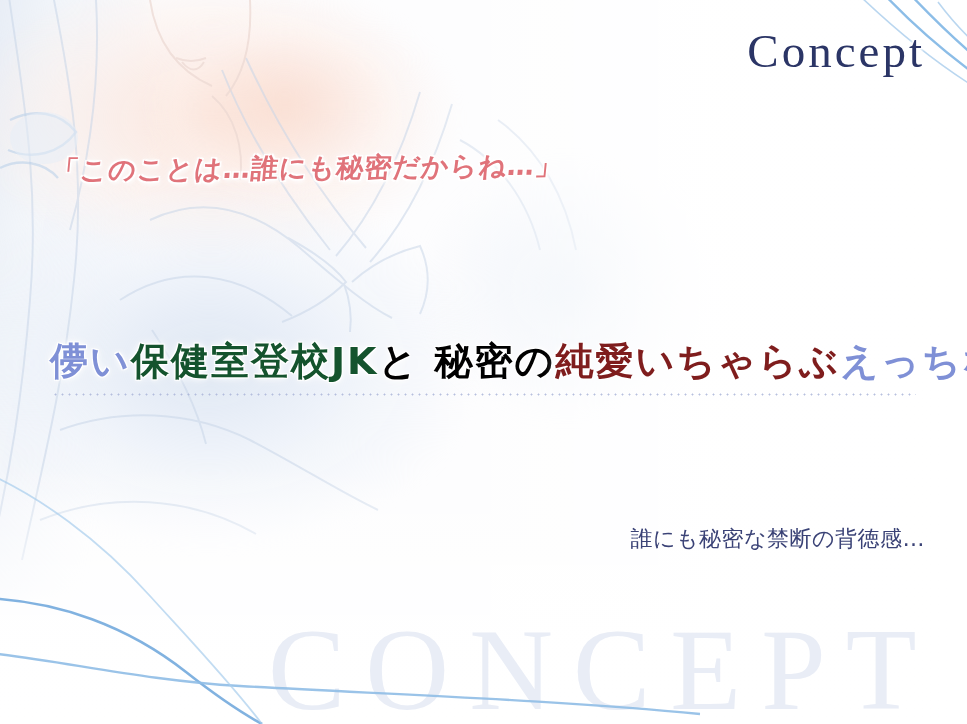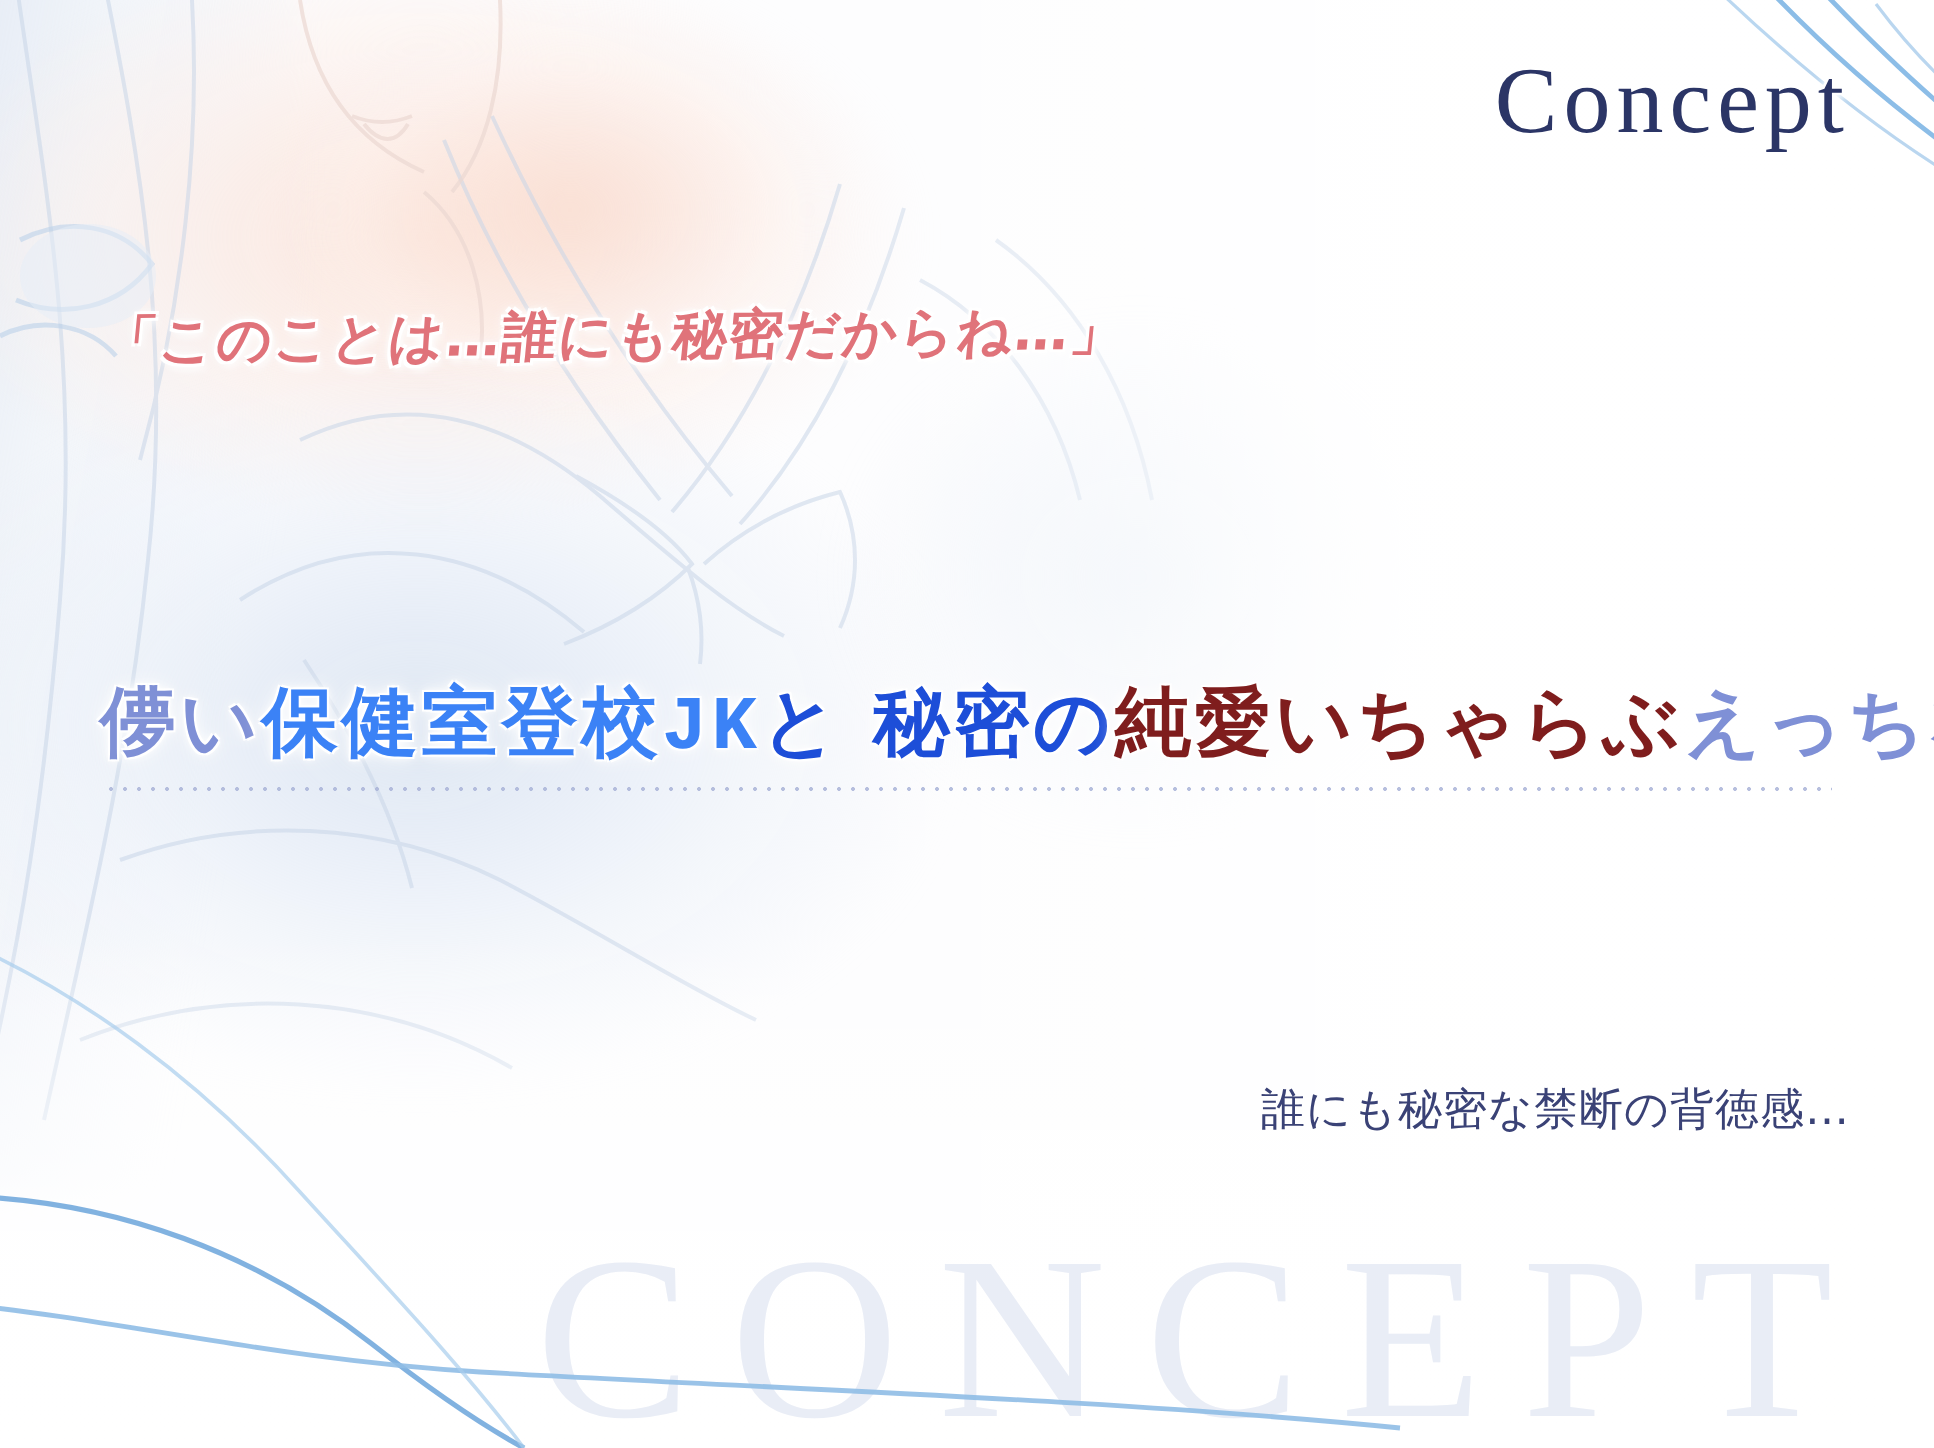--- a/index.html
+++ b/index.html
@@ -135,21 +135,21 @@
     position:absolute; left:52px; top:393px;
     width:864px; height:3px;
     background-image:radial-gradient(circle, #aab4d8 0.9px, rgba(255,255,255,0) 1.1px);
     background-size:7px 3px;
     background-repeat:repeat-x;
     opacity:.85;
   }
 
   
   .features{
-    position:absolute; right:42px; top:545px;
+    position:absolute; right:42px; top:528px;
     text-align:left;
     font-family:"DejaVu Sans","Liberation Sans",sans-serif;
     color:#3a4276;
   }
   .feature-line{
     font-size:22px;
     letter-spacing:.5px;
     line-height:1;
     margin-bottom:18px;
     white-space:nowrap;
@@ -241,21 +241,21 @@
         <path d="M938,2 C956,26 976,46 996,60"></path>
       </g>
     </svg>
   </div>
 
   <div class="concept-title">Concept</div>
 
   <div class="quote-line">「このことは…誰にも秘密だからね…」</div>
 
   <div class="headline">
-    <span class="h-blue" style="color: rgb(127, 144, 214); margin-top: 31px;">儚い</span><span class="h-red" style="color: #3b82f6; font-family: Liberation Mono, monospace;">保健室登校JK</span><span class="h-blue" style="color: #1d4ed8;">と 秘密の</span><span class="h-red" style="color: #7f1d1d;">純愛いちゃらぶ</span><span class="h-blue" style="color: rgb(127, 144, 214);">えっちな日々</span>
+    <span class="h-blue" style="color: rgb(127, 144, 214); margin-top: 31px;">儚い</span><span class="h-red" style="color: #14532d;">保健室登校JK</span><span class="h-blue" style="color: #000000;">と 秘密の</span><span class="h-red" style="color: #7f1d1d;">純愛いちゃらぶ</span><span class="h-blue" style="color: rgb(127, 144, 214);">えっちな日々</span>
   </div>
 
   <div class="divider"></div>
 
   <div class="features">
     <div class="feature-line">誰にも秘密な禁断の背徳感…</div>
   </div>
 
 </div>
 

